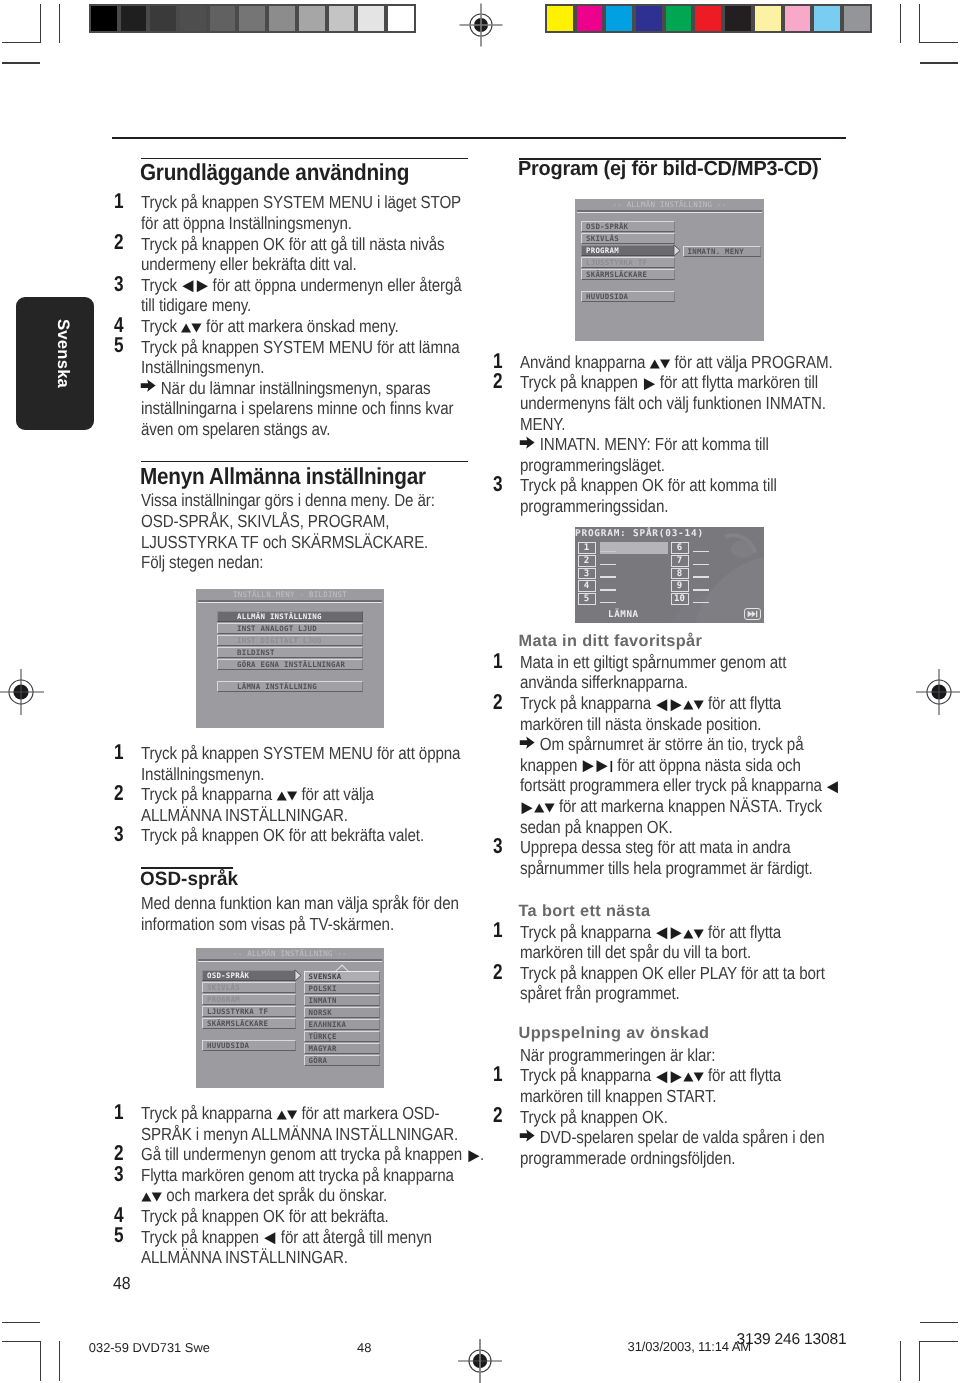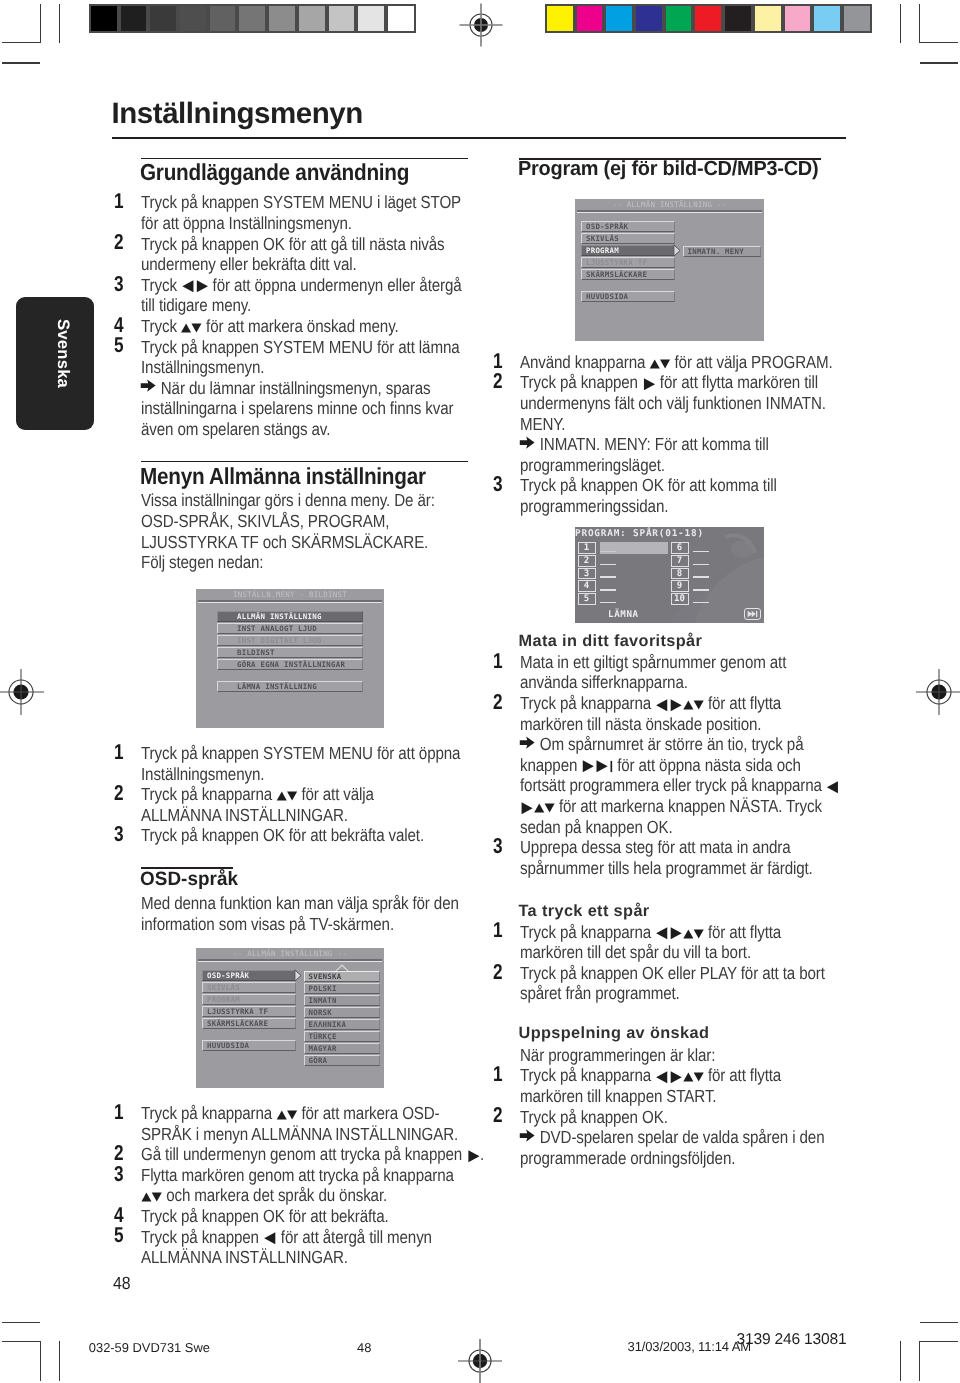--- a/index.html
+++ b/index.html
@@ -18,21 +18,21 @@
   .bar .sw:last-child{margin-right:0;}
   
   #page{position:absolute;left:0;top:0;width:960px;height:1383px;}
   .h1{position:absolute;font-weight:bold;font-size:29.5px;letter-spacing:-0.45px;
       color:#231f20;white-space:nowrap;}
   .rule{position:absolute;background:#231f20;}
   .h2{position:absolute;font-weight:bold;font-size:23.2px;letter-spacing:-0.3px;color:#231f20;
       white-space:nowrap;transform:scaleX(0.895);transform-origin:left top;}
   .h2b{position:absolute;font-weight:bold;font-size:20.4px;letter-spacing:-0.25px;color:#231f20;
        white-space:nowrap;transform:scaleX(0.978);transform-origin:left top;}
-  .h4{position:absolute;font-weight:bold;font-size:16.3px;letter-spacing:0.38px;color:#4c1d95;
+  .h4{position:absolute;font-weight:bold;font-size:16.3px;letter-spacing:0.38px;color:#a16207;
       white-space:nowrap;}
   .txt{position:absolute;font-size:17.6px;color:#3c3c3c;line-height:20.6px;letter-spacing:-0.15px;
        white-space:nowrap;transform:scaleX(0.862);transform-origin:left top;}
   .num{position:absolute;font-weight:bold;font-size:21.5px;color:#1a1a1a;
        transform:scaleX(0.80);transform-origin:left top;}
   .gly{height:14.5px;width:15.6px;vertical-align:-3.0px;fill:#1d1d1d;margin:0 0.2px;}
   .gly.gup{height:13.6px;width:14.6px;vertical-align:-2.7px;margin:0 -1.2px;}
   .gly.garr{height:15.2px;width:18.7px;vertical-align:0.4px;margin:0 0.5px 0 -1.0px;}
   .gly.gbar{height:13px;width:6px;vertical-align:-2.3px;margin:0 -0.6px;}
   .tab{position:absolute;background:#262426;border-radius:9px;
@@ -186,21 +186,20 @@
     </g>
     <g stroke="#7c7c7c" stroke-width="1.7">
       <line x1="26" y1="4" x2="26" y2="48"></line>
     </g>
   </svg>
 
   <div class="tab" style="left:16px;top:297px;width:78px;height:133px;">
     <span style="left:57px;top:22px;">Svenska</span>
   </div>
 
-  <div class="h1" style="left:111.5px;top:96.5px;">Inställningsmenyn</div>
   <div class="rule" style="left:112px;top:137px;width:734px;height:2.4px;"></div>
   <div class="rule" style="left:141px;top:158px;width:327px;height:1.3px;"></div>
   <div class="h2" style="left:140.3px;top:158.8px;">Grundläggande användning</div>
   <div class="num" style="left:114.0px;top:189.10000000000002px;">1</div>
   <div class="txt abs" style="left:141.0px;top:192.3px;">Tryck på knappen SYSTEM MENU i läget STOP</div>
   <div class="txt abs" style="left:141.0px;top:212.9px;">för att öppna Inställningsmenyn.</div>
   <div class="num" style="left:114.0px;top:230.3px;">2</div>
   <div class="txt abs" style="left:141.0px;top:233.5px;">Tryck på knappen OK för att gå till nästa nivås</div>
   <div class="txt abs" style="left:141.0px;top:254.1px;">undermeny eller bekräfta ditt val.</div>
   <div class="num" style="left:114.0px;top:271.5px;">3</div>
@@ -325,21 +324,21 @@
         <path d="M1.6 1.1 L1.6 11.9 L13.2 6.5 Z"></path>
       </svg><svg class="gly gup" viewBox="0 0 14 13">
         <path d="M1.4 11.0 L12.6 11.0 L7 2.3 Z"></path>
       </svg><svg class="gly gup" viewBox="0 0 14 13">
         <path d="M1.4 2.3 L12.6 2.3 L7 11.0 Z"></path>
       </svg> för att markerna knappen NÄSTA. Tryck</div>
   <div class="txt abs" style="left:520.2px;top:816.6000000000001px;">sedan på knappen OK.</div>
   <div class="num" style="left:492.6px;top:834.0000000000001px;">3</div>
   <div class="txt abs" style="left:520.2px;top:837.2000000000002px;">Upprepa dessa steg för att mata in andra</div>
   <div class="txt abs" style="left:520.2px;top:857.8000000000002px;">spårnummer tills hela programmet är färdigt.</div>
-  <div class="h4" style="left:518.5px;top:902.2px;">Ta tryck ett spår</div>
+  <div class="h4" style="left:518.5px;top:902.2px;">Ta bort ett nästa</div>
   <div class="num" style="left:492.6px;top:918.3px;">1</div>
   <div class="txt abs" style="left:520.2px;top:921.5px;">Tryck på knapparna <svg class="gly" viewBox="0 0 14 13">
         <path d="M12.4 1.1 L12.4 11.9 L0.8 6.5 Z"></path>
       </svg><svg class="gly" viewBox="0 0 14 13">
         <path d="M1.6 1.1 L1.6 11.9 L13.2 6.5 Z"></path>
       </svg><svg class="gly gup" viewBox="0 0 14 13">
         <path d="M1.4 11.0 L12.6 11.0 L7 2.3 Z"></path>
       </svg><svg class="gly gup" viewBox="0 0 14 13">
         <path d="M1.4 2.3 L12.6 2.3 L7 11.0 Z"></path>
       </svg> för att flytta</div>
@@ -415,21 +414,21 @@
   <div class="itm" style="left:6px;top:91.6px;width:94px;height:11.1px;"><span>HUVUDSIDA</span></div>
   <div class="itm sub" style="left:107.5px;top:47.0px;width:78px;height:11.1px;"><span>INMATN. MENY</span></div>
 </div>
 <div class="osd prog" style="left:575px;top:527px;width:189px;height:96px;">
   <div class="progbg"><svg viewBox="0 0 189 96" width="189" height="96">
           <path d="M120 96 C130 60 160 36 189 30 L189 96 Z" fill="#818186" opacity="0.55"></path>
           <path d="M150 10 a22 22 0 0 1 30 16" stroke="#8a8a8f" stroke-width="4" fill="none" opacity="0.5"></path>
           <ellipse cx="168" cy="22" rx="12" ry="9" fill="#7e7e83" opacity="0.6"></ellipse>
           <path d="M95 96 C110 72 140 56 189 52 L189 96 Z" fill="#7a7a7f" opacity="0.5"></path>
         </svg></div>
-  <div class="progtitle">PROGRAM: SPÅR(01-18)</div>
+  <div class="progtitle">PROGRAM: SPÅR(03-14)</div>
   <div class="slotbox" style="left:2.5px;top:15.3px;"><span>1</span></div>
   <div class="slotval hl" style="left:25.0px;top:15.3px;">
         <span class="dashmark">__</span>
       </div>
   <div class="slotbox" style="left:2.5px;top:28.0px;"><span>2</span></div>
   <div class="slotval" style="left:25.0px;top:28.0px;">
         <span class="dashmark">__</span>
       </div>
   <div class="slotbox" style="left:2.5px;top:40.7px;"><span>3</span></div>
   <div class="slotval" style="left:25.0px;top:40.7px;">

